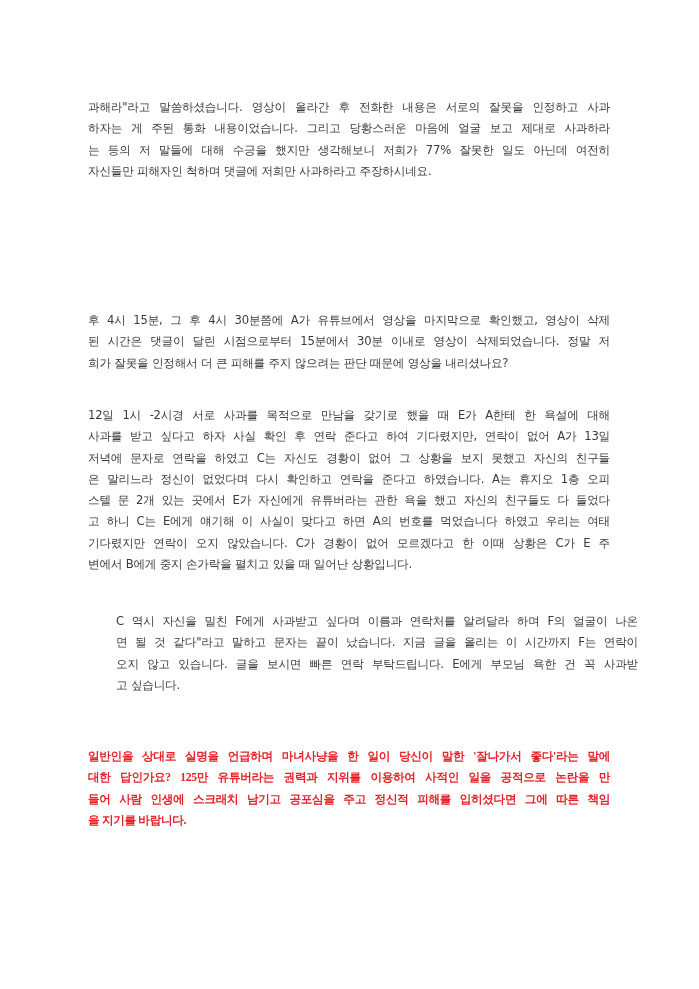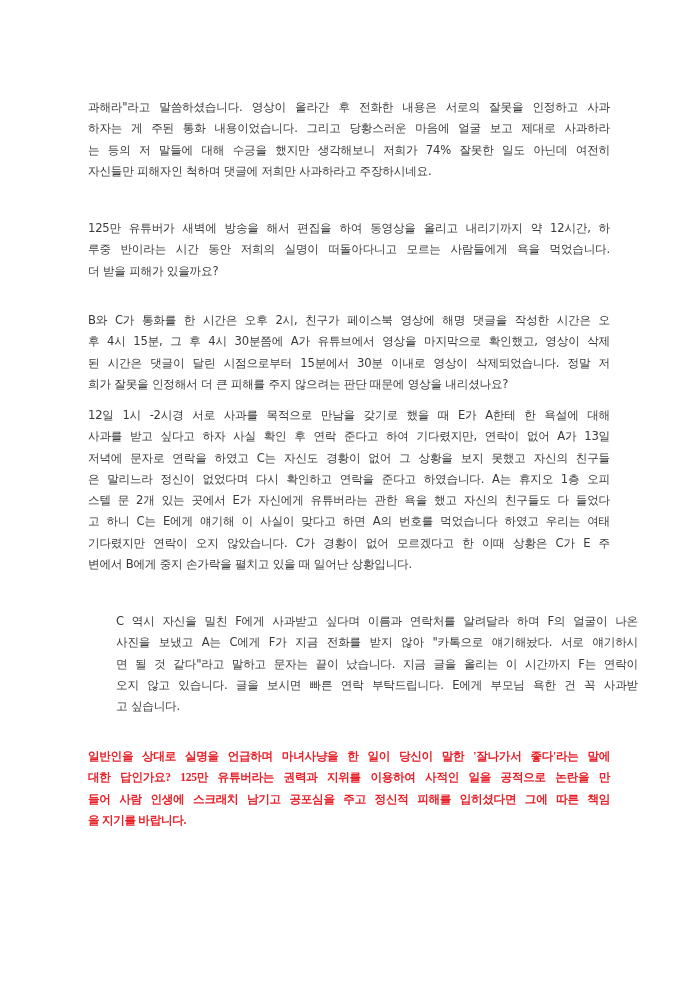--- a/index.html
+++ b/index.html
@@ -57,51 +57,44 @@
     #p6 { top: 746px; }
   </style>
 </head>
 <body>
 
 <div class="page">
 
   <div class="para" id="p1">
     <span class="line">과해라"라고 말씀하셨습니다. 영상이 올라간 후 전화한 내용은 서로의 잘못을 인정하고 사과</span>
     <span class="line">하자는 게 주된 통화 내용이었습니다. 그리고 당황스러운 마음에 얼굴 보고 제대로 사과하라</span>
-    <span class="line">는 등의 저 말들에 대해 수긍을 했지만 생각해보니 저희가 74% 잘못한 일도 아닌데 여전히</span>
+    <span class="line">는 등의 저 말들에 대해 수긍을 했지만 생각해보니 저희가 77% 잘못한 일도 아닌데 여전히</span>
     <span class="line last">자신들만 피해자인 척하며 댓글에 저희만 사과하라고 주장하시네요.</span>
   </div>
 
-  <div class="para" id="p2">
-    <span class="line">125만 유튜버가 새벽에 방송을 해서 편집을 하여 동영상을 올리고 내리기까지 약 12시간, 하</span>
-    <span class="line">루중 반이라는 시간 동안 저희의 실명이 떠돌아다니고 모르는 사람들에게 욕을 먹었습니다.</span>
-    <span class="line last">더 받을 피해가 있을까요?</span>
-  </div>
 
   <div class="para" id="p3">
-    <span class="line">B와 C가 통화를 한 시간은 오후 2시, 친구가 페이스북 영상에 해명 댓글을 작성한 시간은 오</span>
     <span class="line">후 4시 15분, 그 후 4시 30분쯤에 A가 유튜브에서 영상을 마지막으로 확인했고, 영상이 삭제</span>
     <span class="line">된 시간은 댓글이 달린 시점으로부터 15분에서 30분 이내로 영상이 삭제되었습니다. 정말 저</span>
     <span class="line last">희가 잘못을 인정해서 더 큰 피해를 주지 않으려는 판단 때문에 영상을 내리셨나요?</span>
   </div>
 
   <div class="para" id="p4">
     <span class="line">12일 1시 -2시경 서로 사과를 목적으로 만남을 갖기로 했을 때 E가 A한테 한 욕설에 대해</span>
     <span class="line">사과를 받고 싶다고 하자 사실 확인 후 연락 준다고 하여 기다렸지만, 연락이 없어 A가 13일</span>
     <span class="line">저녁에 문자로 연락을 하였고 C는 자신도 경황이 없어 그 상황을 보지 못했고 자신의 친구들</span>
     <span class="line">은 말리느라 정신이 없었다며 다시 확인하고 연락을 준다고 하였습니다. A는 휴지오 1층 오피</span>
     <span class="line">스텔 문 2개 있는 곳에서 E가 자신에게 유튜버라는 관한 욕을 했고 자신의 친구들도 다 들었다</span>
     <span class="line">고 하니 C는 E에게 얘기해 이 사실이 맞다고 하면 A의 번호를 먹었습니다 하였고 우리는 여태</span>
     <span class="line">기다렸지만 연락이 오지 않았습니다. C가 경황이 없어 모르겠다고 한 이때 상황은 C가 E 주</span>
     <span class="line last">변에서 B에게 중지 손가락을 펼치고 있을 때 일어난 상황입니다.</span>
   </div>
 
   <div class="para" id="p5">
     <span class="line">C 역시 자신을 밀친 F에게 사과받고 싶다며 이름과 연락처를 알려달라 하며 F의 얼굴이 나온</span>
-    <span class="line">사진을 보냈고 A는 C에게 F가 지금 전화를 받지 않아 "카톡으로 얘기해놨다. 서로 얘기하시</span>
     <span class="line">면 될 것 같다"라고 말하고 문자는 끝이 났습니다. 지금 글을 올리는 이 시간까지 F는 연락이</span>
     <span class="line">오지 않고 있습니다. 글을 보시면 빠른 연락 부탁드립니다. E에게 부모님 욕한 건 꼭 사과받</span>
     <span class="line last">고 싶습니다.</span>
   </div>
 
   <div class="para red" id="p6">
     <span class="line">일반인을 상대로 실명을 언급하며 마녀사냥을 한 일이 당신이 말한 '잘나가서 좋다'라는 말에</span>
     <span class="line">대한 답인가요? 125만 유튜버라는 권력과 지위를 이용하여 사적인 일을 공적으로 논란을 만</span>
     <span class="line">들어 사람 인생에 스크래치 남기고 공포심을 주고 정신적 피해를 입히셨다면 그에 따른 책임</span>
     <span class="line last">을 지기를 바랍니다.</span>

